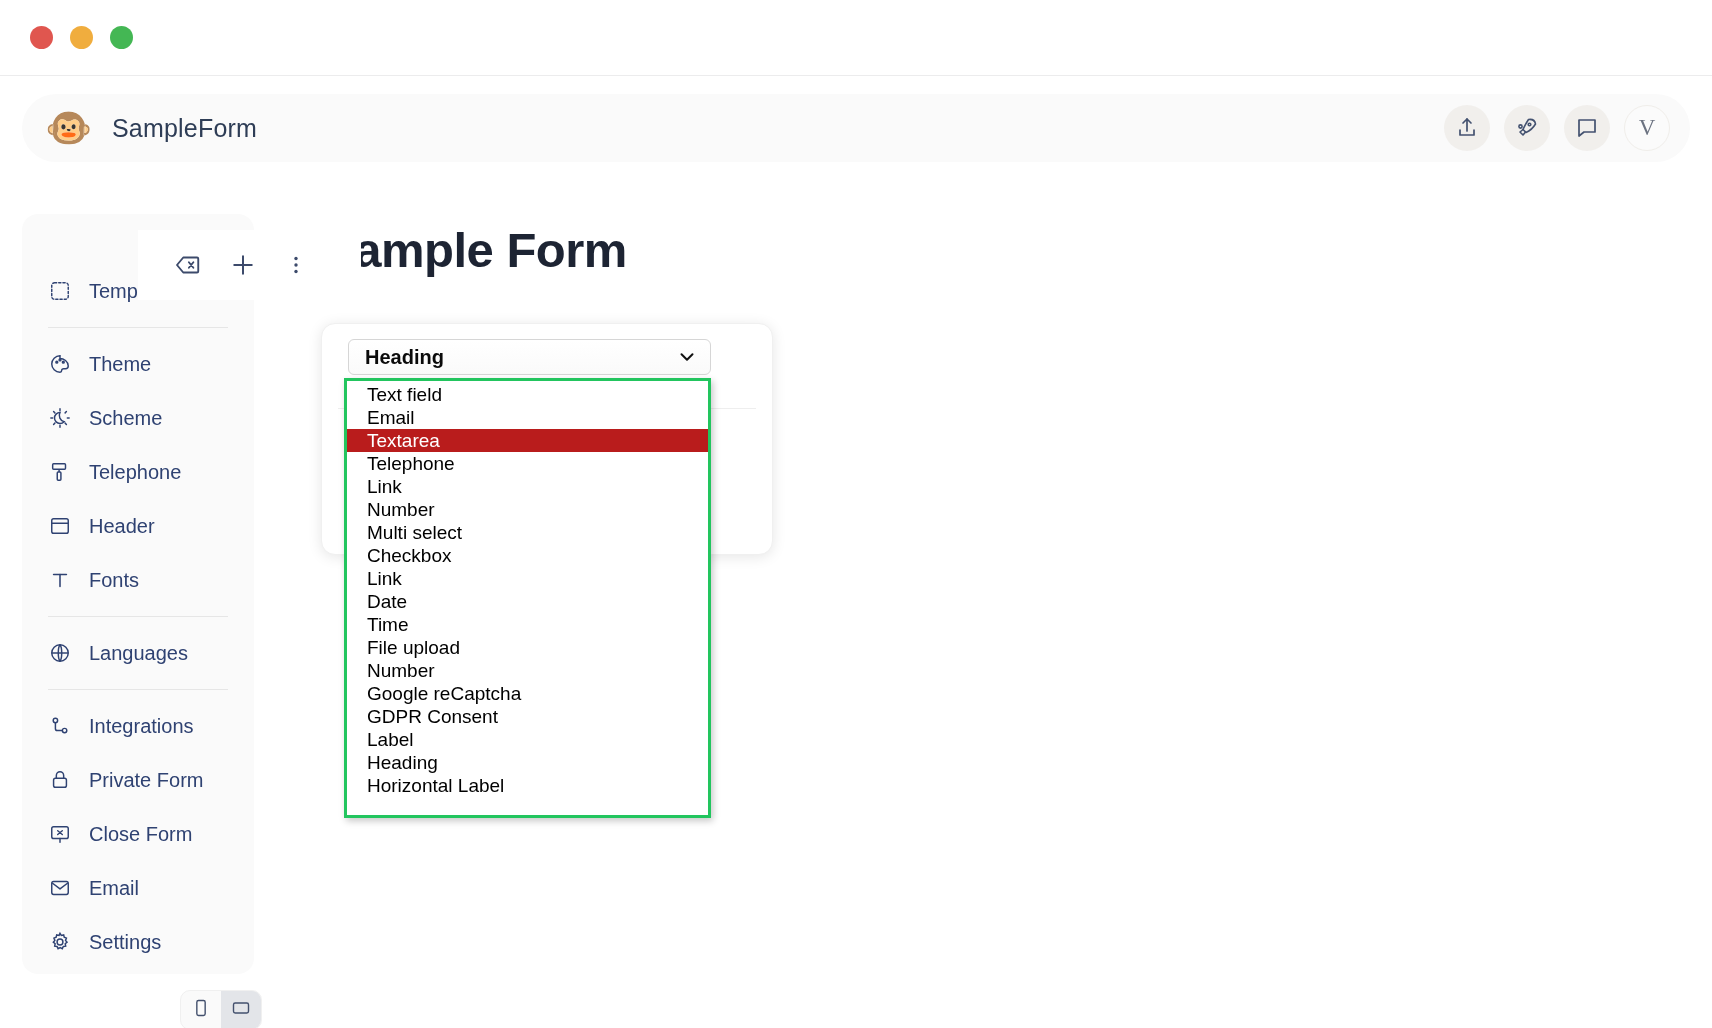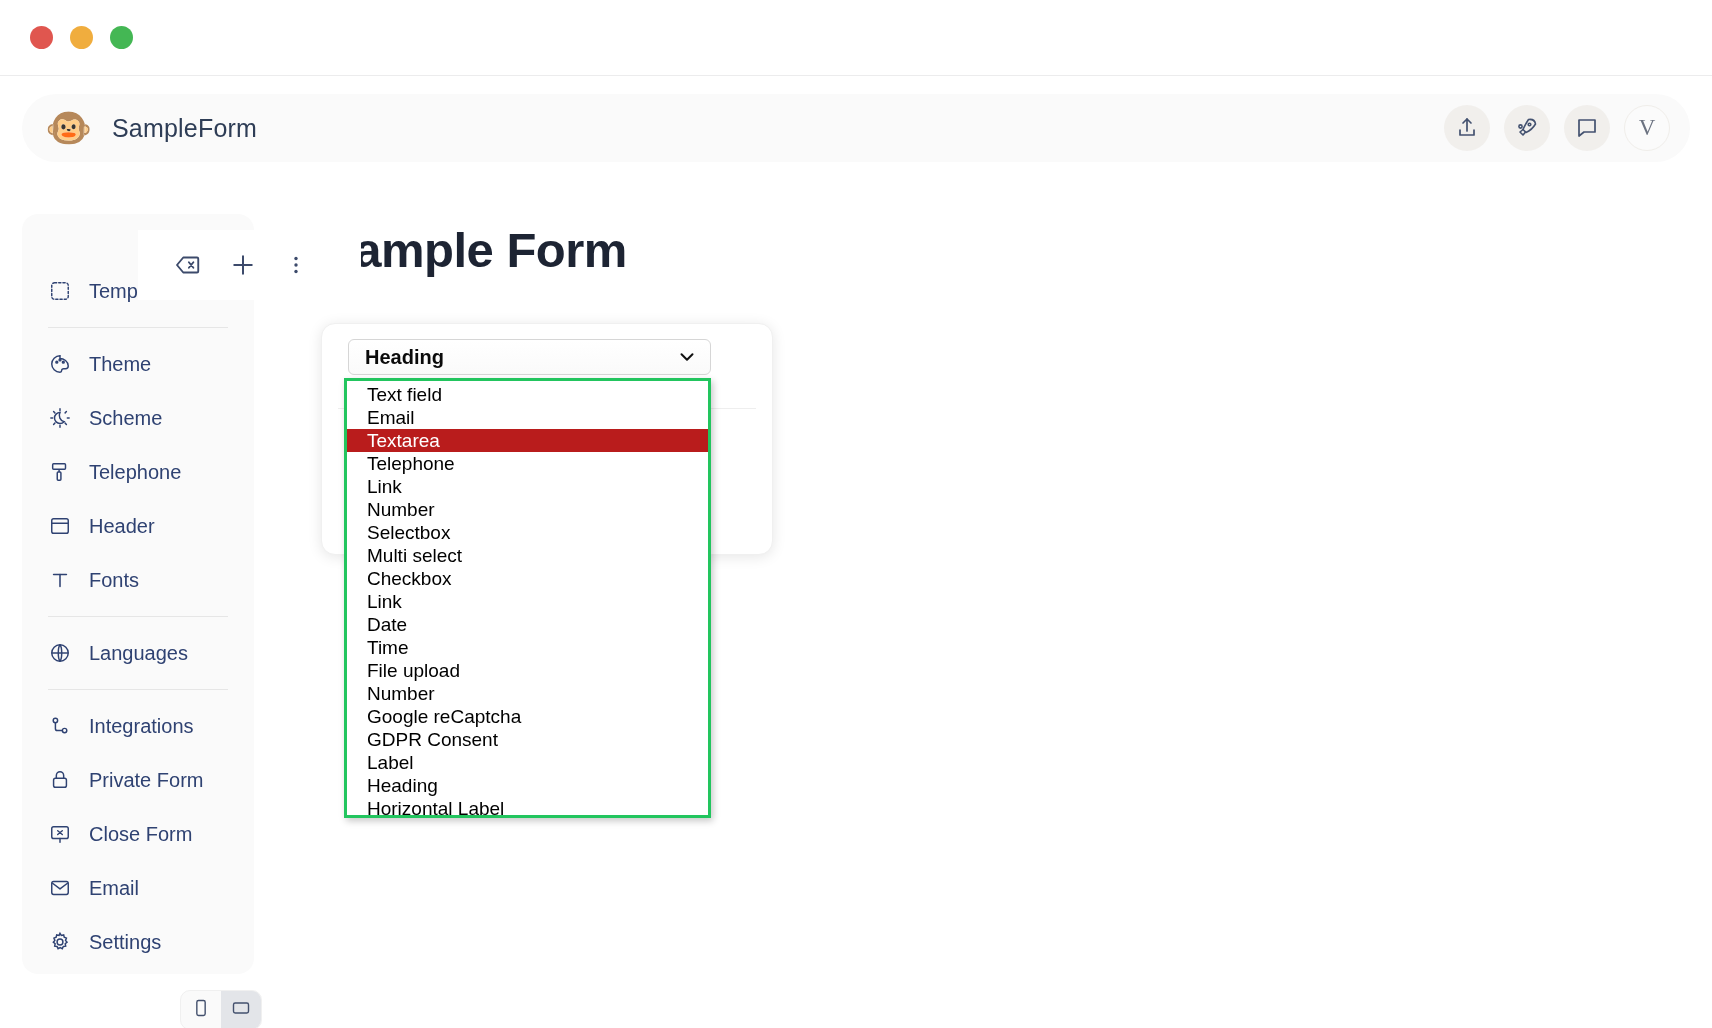--- a/index.html
+++ b/index.html
@@ -415,21 +415,20 @@
     </span>
   </div>
 
   <div class="option-list" id="option-list">
       <div class="option">Text field</div>
       <div class="option">Email</div>
       <div class="option selected">Textarea</div>
       <div class="option">Telephone</div>
       <div class="option">Link</div>
       <div class="option">Number</div>
-      <div class="option">Selectbox</div>
       <div class="option">Multi select</div>
       <div class="option">Checkbox</div>
       <div class="option">Link</div>
       <div class="option">Date</div>
       <div class="option">Time</div>
       <div class="option">File upload</div>
       <div class="option">Number</div>
       <div class="option">Google reCaptcha</div>
       <div class="option">GDPR Consent</div>
       <div class="option">Label</div>

